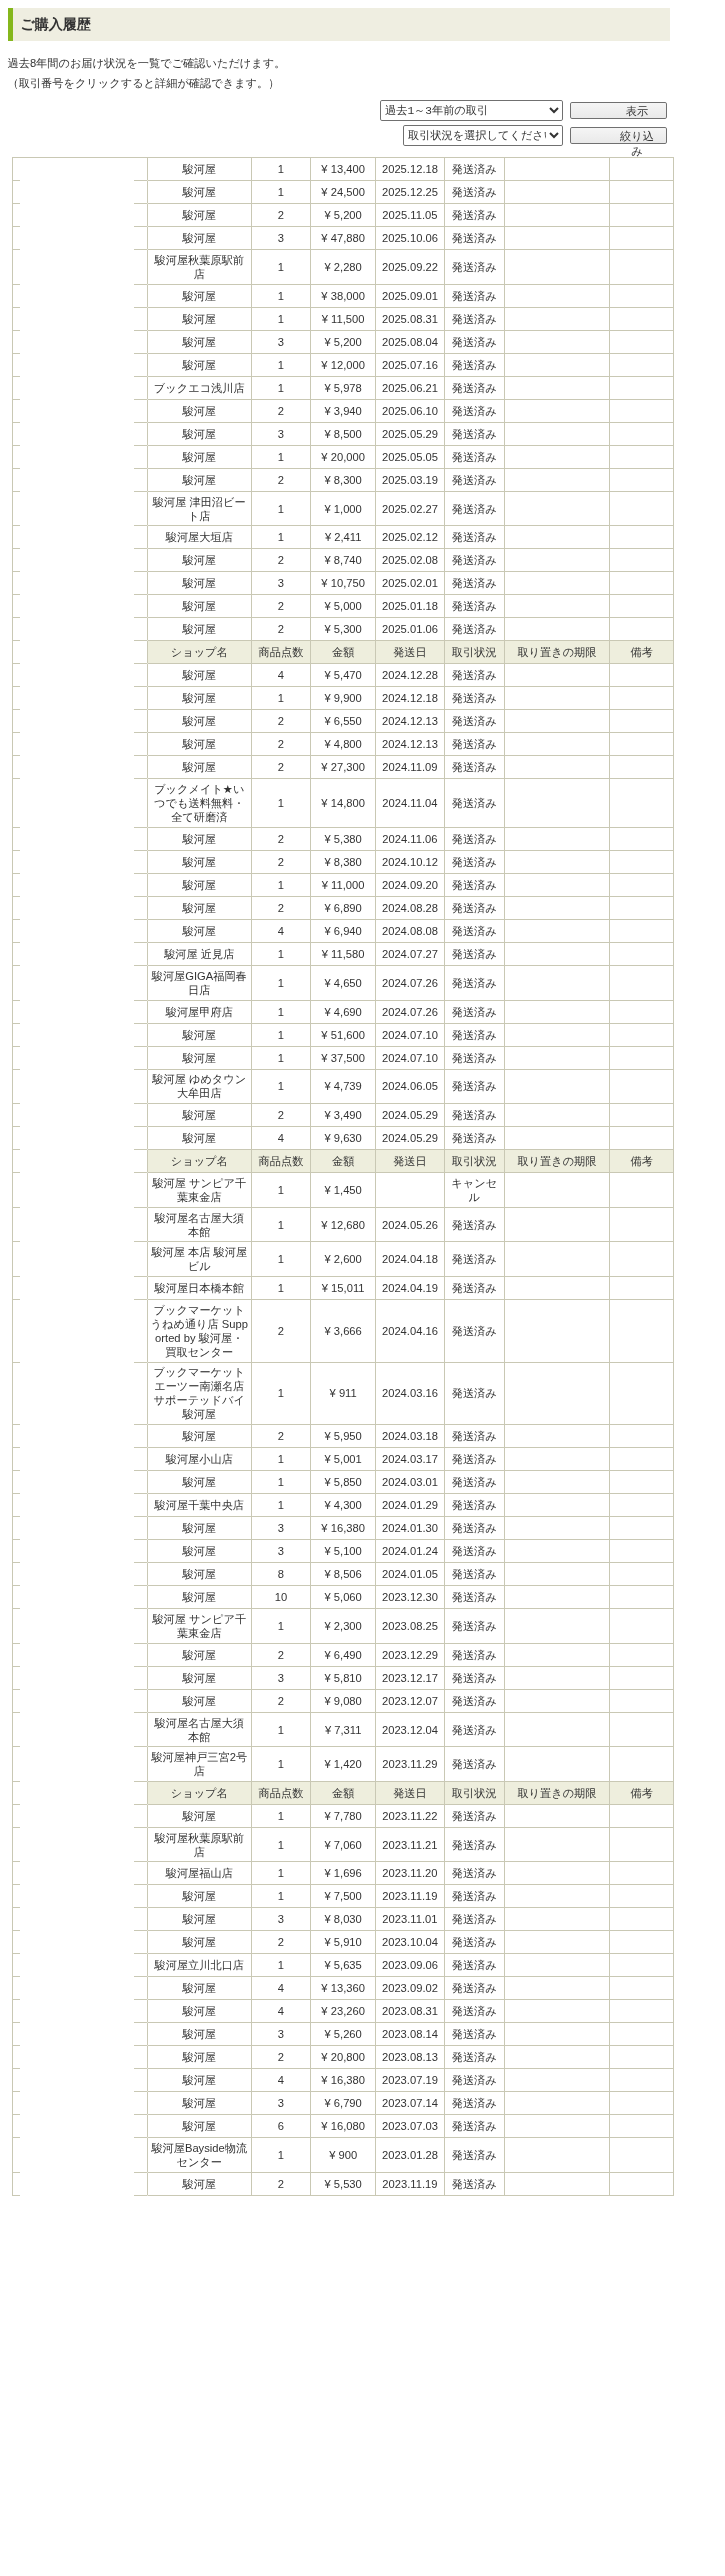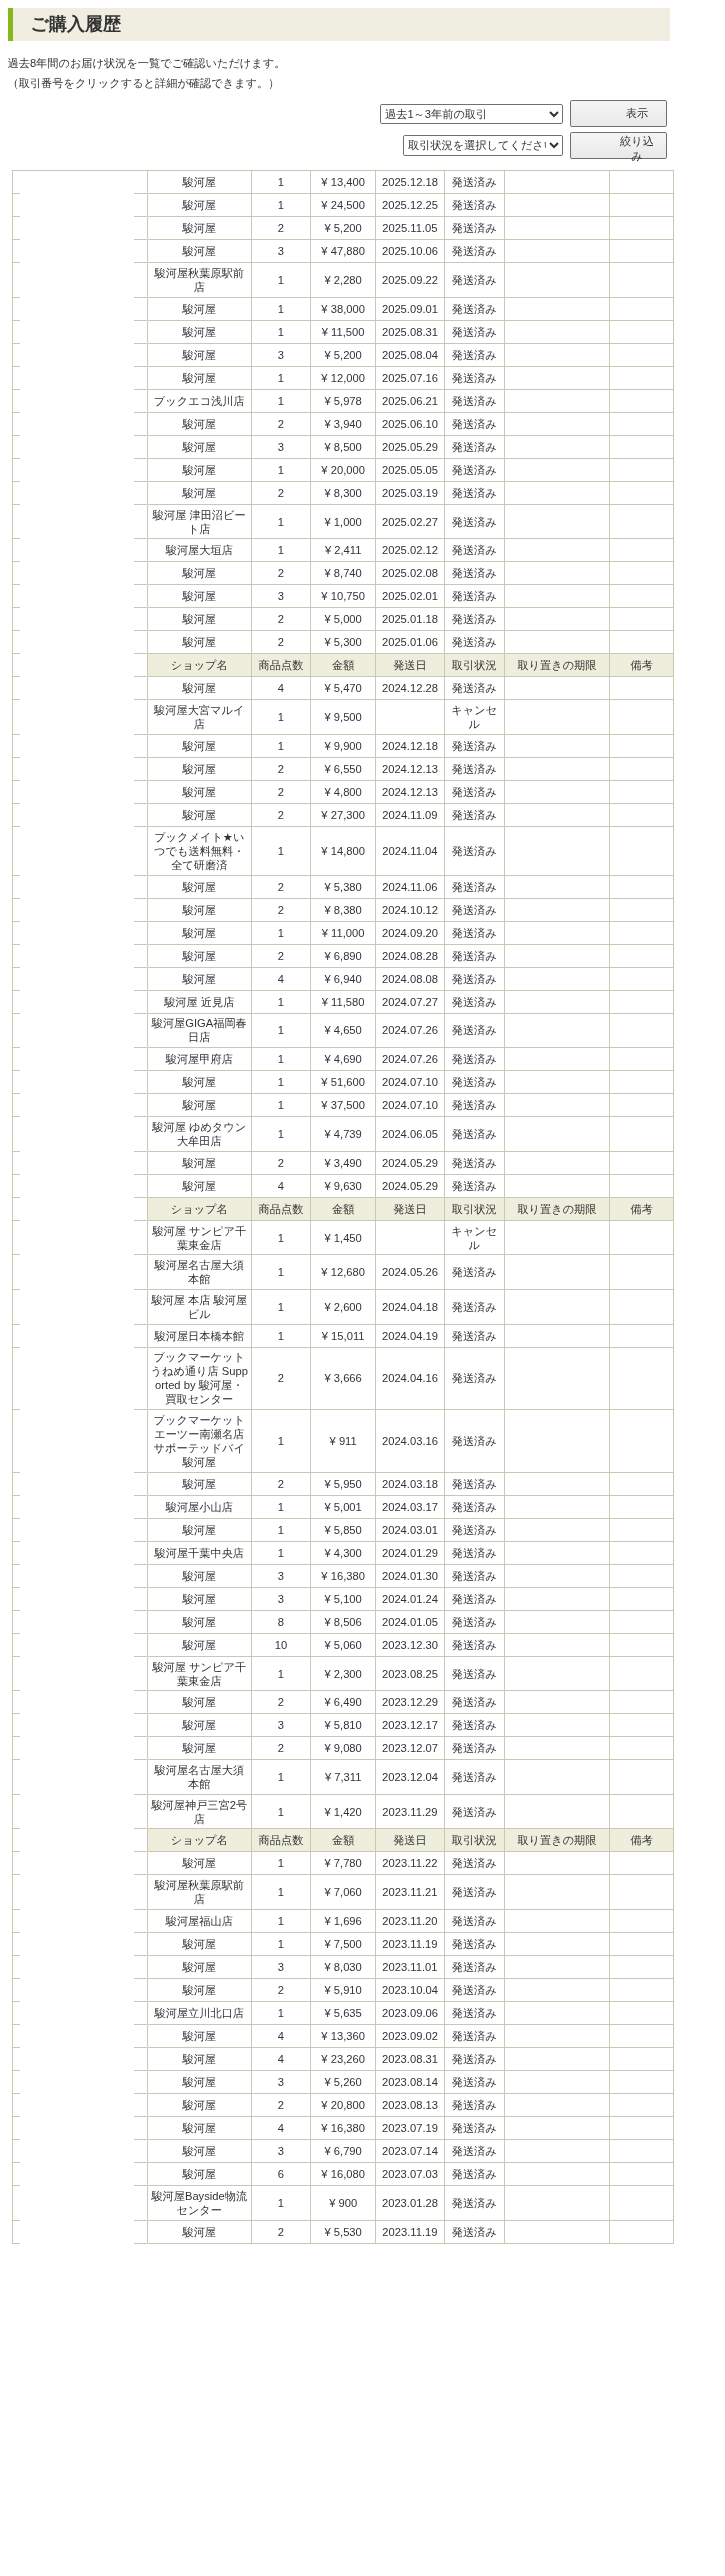--- a/index.html
+++ b/index.html
@@ -19,22 +19,22 @@
     width:726px;
   }
   .wrap{padding:7.5px 0 37px 7.5px;width:674px;}
 
   
   .title-bar{
     background:var(--bar-bg);
     border-left:5.6px solid var(--accent);
     height:33px;
     line-height:33px;
-    padding-left:18px;
-    font-size:18px;
+    padding-left:8px;
+    font-size:14px;
     font-weight:bold;
     width:662px;
   }
 
   
   .intro{margin:13px 0 0 0;line-height:18.7px;}
   .intro p{margin:0 0 1.9px 0;}
 
   
   .controls{
@@ -42,31 +42,31 @@
     display:flex;
     flex-direction:column;
     align-items:flex-end;
     gap:4.7px;
     margin-top:7.5px;
   }
   .control-row{display:flex;gap:6.5px;align-items:center;}
   select{
     height:20.5px;
     font-size:11.2px;
-    font-family:Liberation Sans, sans-serif;
+    font-family:Liberation Mono, monospace;
     color:var(--txt);
     border:0.9px solid var(--btn-border);
     background:#fff;
     border-radius:1.9px;
   }
   .period-select{width:183px;}
   .status-select{width:160px;}
   button.btn{
     width:97px;
-    height:27px;
+    height:17px;
     font-size:11.2px;
     font-family:inherit;
     color:var(--txt);
     background:linear-gradient(#f5f5f5,#e9e9e9);
     border:0.9px solid var(--btn-border);
     border-radius:1.9px;
     cursor:pointer;
     padding-left:44px;
   }
 
@@ -361,30 +361,20 @@
           <td>駿河屋</td>
           <td>4</td>
           <td>¥ 5,470</td>
           <td>2024.12.28</td>
           <td>発送済み</td>
           <td></td>
           <td></td>
         </tr>
         <tr>
           <td class="txn"></td>
-          <td>駿河屋大宮マルイ店</td>
-          <td>1</td>
-          <td>¥ 9,500</td>
-          <td></td>
-          <td>キャンセル</td>
-          <td></td>
-          <td></td>
-        </tr>
-        <tr>
-          <td class="txn"></td>
           <td>駿河屋</td>
           <td>1</td>
           <td>¥ 9,900</td>
           <td>2024.12.18</td>
           <td>発送済み</td>
           <td></td>
           <td></td>
         </tr>
         <tr>
           <td class="txn"></td>

